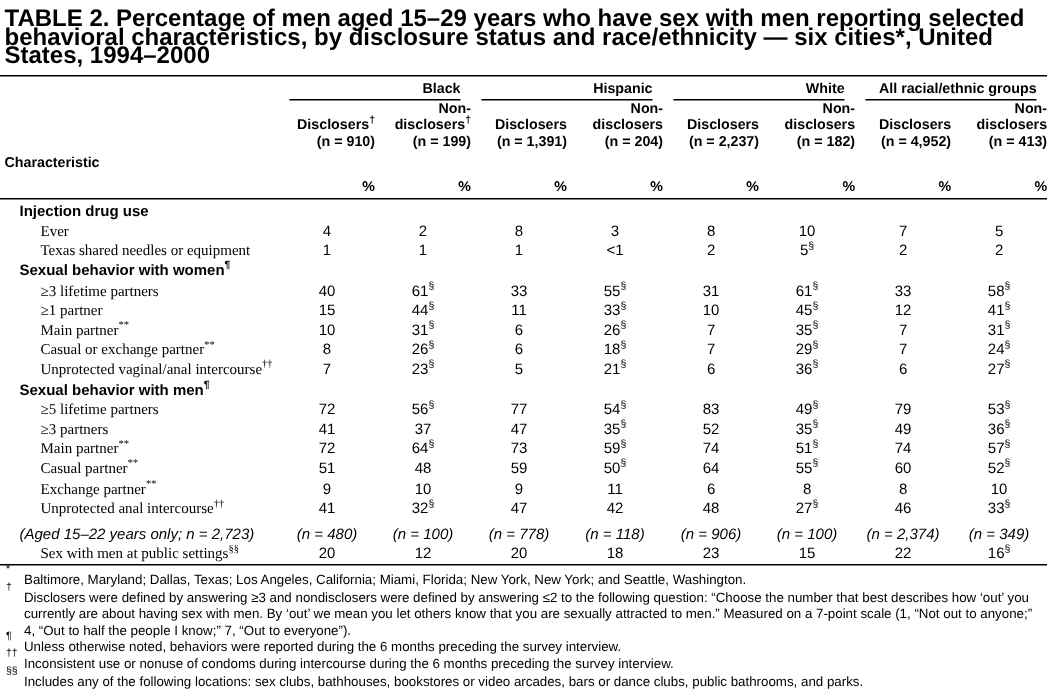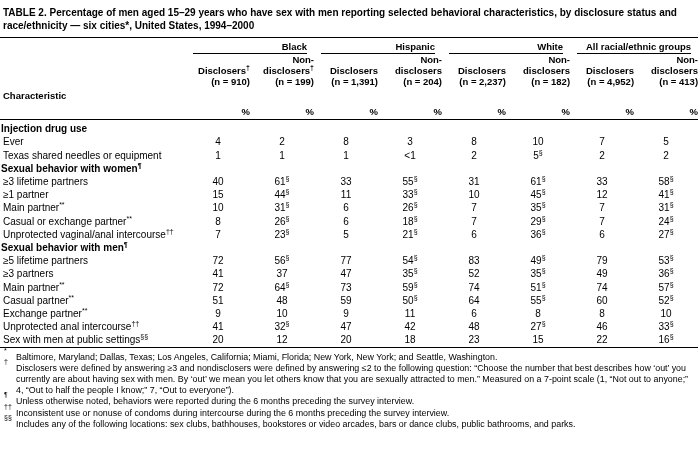--- a/index.html
+++ b/index.html
@@ -1,38 +1,38 @@
 <!DOCTYPE html>
 <html><head>
 <meta charset="utf-8">
 <style>
   html,body{margin:0;padding:0;background:#fff;}
   body{width:698px;height:461px;overflow:hidden;color:#000;
        font-family:"Liberation Sans","DejaVu Sans",sans-serif;
        -webkit-font-smoothing:antialiased;}
   .page{width:698px;}
-  .title{font-weight:bold;font-size:10px;line-height:12.6px;
+  .title{font-weight:bold;font-size:16px;line-height:12.6px;
          padding:7px 3px 5px 3px;border-bottom:1.5px solid #000;}
   table{width:698px;border-collapse:collapse;table-layout:fixed;
         border-bottom:1.5px solid #000;}
   thead{border-bottom:1.5px solid #000;}
   thead th{font-weight:bold;font-size:9.5px;line-height:11px;
            padding:0;vertical-align:bottom;text-align:right;}
   .grp-inner{border-bottom:1px solid #000;margin:0 7px;
              padding:3px 0 1px 0;white-space:nowrap;}
   .colh div{white-space:nowrap;}
   .colh .nline{padding-bottom:1px;}
   th.char-head{text-align:left;padding:2px 0 18px 3px;}
   th.pct{padding:2px 0;}
   td{font-size:10px;line-height:13.2px;padding:0;text-align:center;
      white-space:nowrap;}
-  td.lbl{text-align:left;padding-left:1px;}
+  td.lbl{text-align:left;padding-left:13px;}
   tr.section td.lbl{font-weight:bold;}
   tr.first td{padding-top:2px;}
-  tr.data td.lbl{padding-left:3px;}
+  tr.data td.lbl{padding-left:27px;font-family:Liberation Serif, serif;}
   tr.subgroup td{font-style:italic;padding-top:4px;}
   tr.subgroup td.lbl{padding-left:13px;}
   sup{font-size:7px;line-height:0;vertical-align:super;}
   .footnotes{padding:4px 4px 0 3px;font-size:8.9px;line-height:11.2px;}
   .fn{position:relative;padding-left:13px;}
   .fn-m{position:absolute;left:1px;top:-1px;font-size:7px;}
 </style>
 </head>
 <body>
 
@@ -263,20 +263,31 @@
           <td class="lbl">Unprotected anal intercourse<sup>††</sup></td>
           <td>41</td>
           <td>32<sup>§</sup></td>
           <td>47</td>
           <td>42</td>
           <td>48</td>
           <td>27<sup>§</sup></td>
           <td>46</td>
           <td>33<sup>§</sup></td>
         </tr>
+        <tr class="subgroup">
+          <td class="lbl">(Aged 15–22 years only; n = 2,723)</td>
+          <td>(n = 480)</td>
+          <td>(n = 100)</td>
+          <td>(n = 778)</td>
+          <td>(n = 118)</td>
+          <td>(n = 906)</td>
+          <td>(n = 100)</td>
+          <td>(n = 2,374)</td>
+          <td>(n = 349)</td>
+        </tr>
         <tr class="data">
           <td class="lbl">Sex with men at public settings<sup>§§</sup></td>
           <td>20</td>
           <td>12</td>
           <td>20</td>
           <td>18</td>
           <td>23</td>
           <td>15</td>
           <td>22</td>
           <td>16<sup>§</sup></td>

